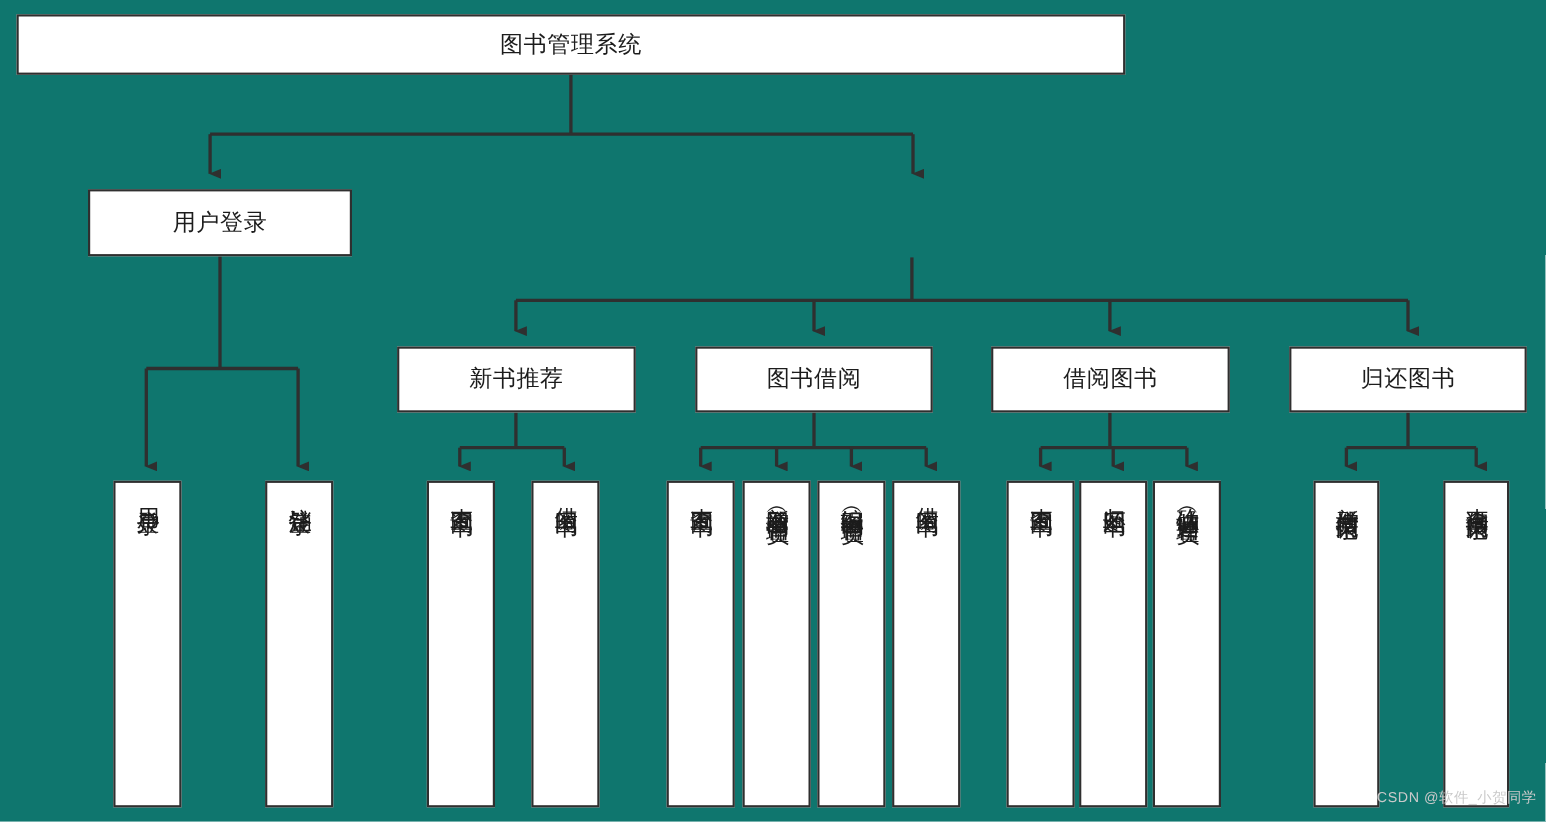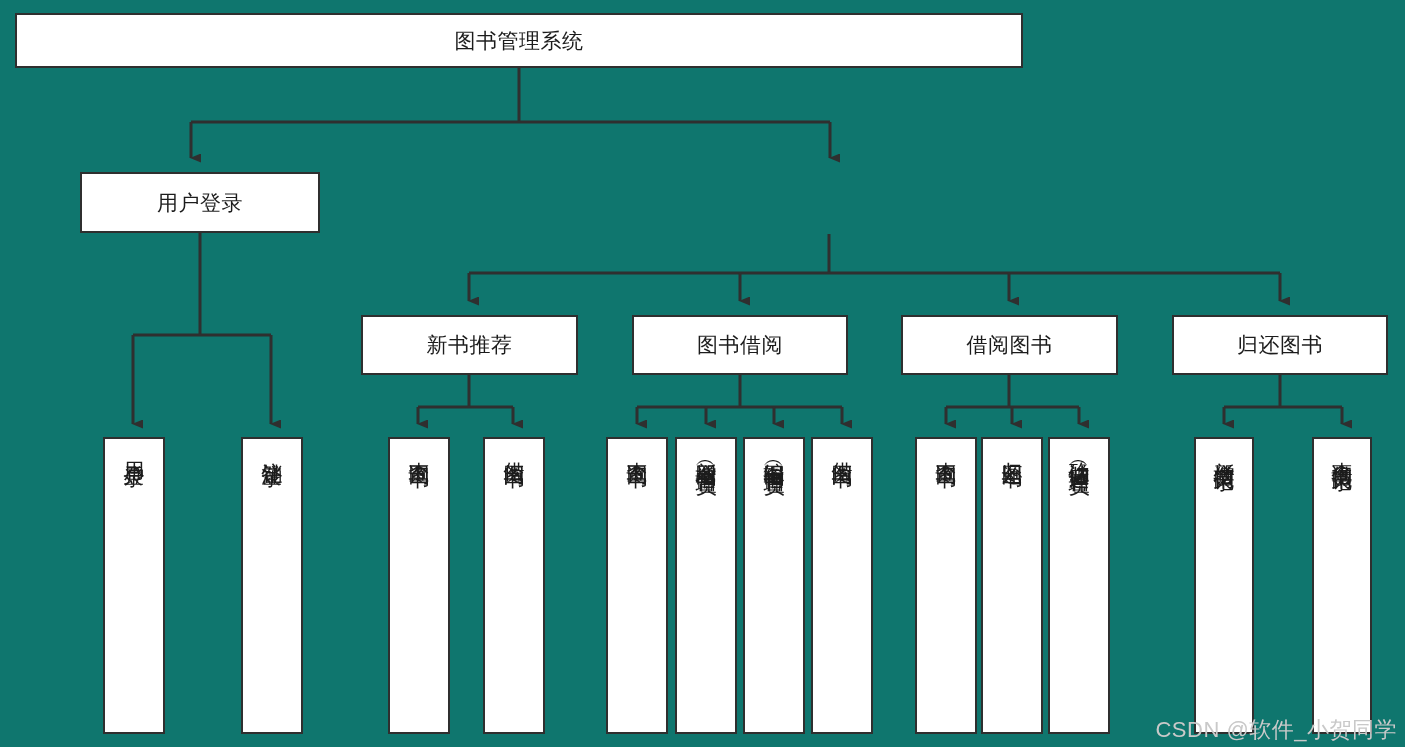--- a/index.html
+++ b/index.html
@@ -51,22 +51,22 @@
     text-orientation: upright;
     font-size: 21px;
     line-height: 1.42;
     letter-spacing: 2px;
     white-space: nowrap;
     display: block;
   }
   .watermark {
     position: absolute;
     right: 8px;
-    bottom: 2px;
-    font-size: 22px;
+    bottom: 13px;
+    font-size: 13px;
     color: #c9c9c9;
     white-space: nowrap;
     z-index: 5;
     letter-spacing: 0.5px;
   }
 </style>
 </head>
 <body>
 
 <div id="canvas">

